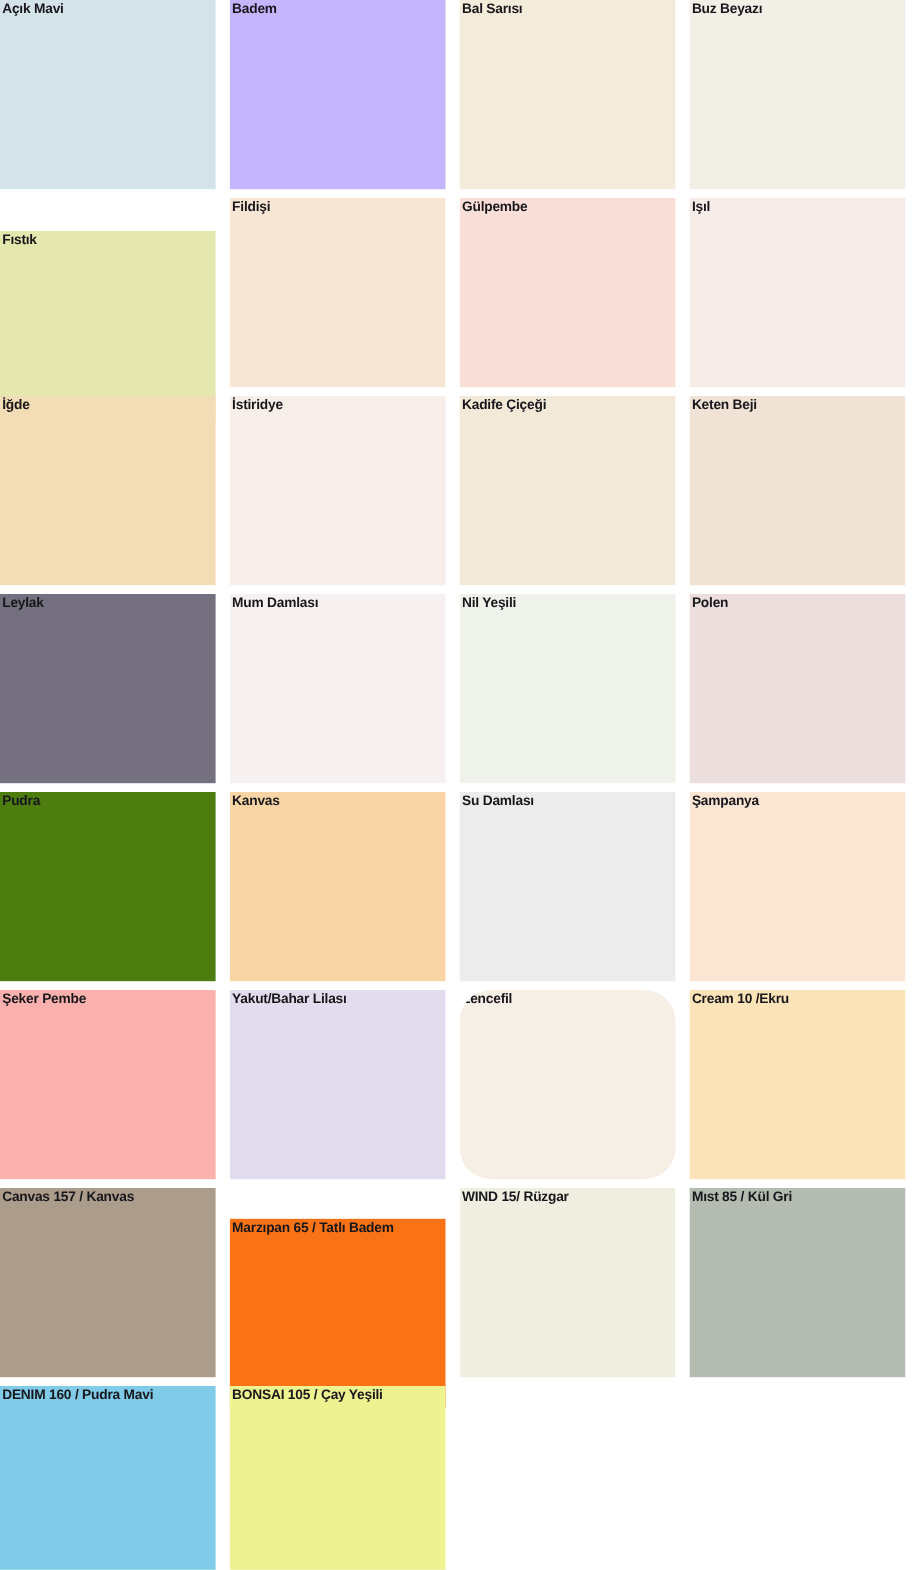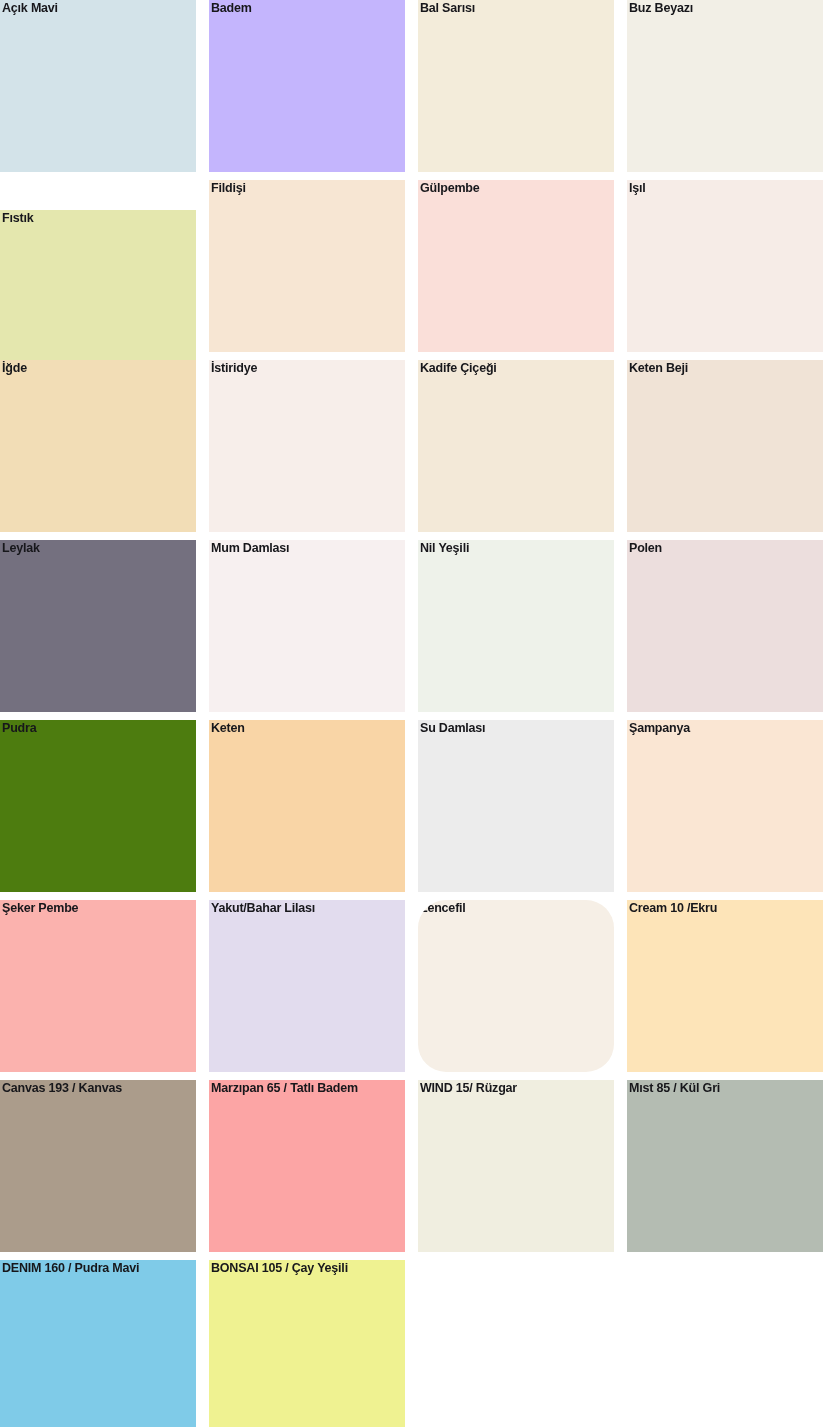--- a/index.html
+++ b/index.html
@@ -98,44 +98,44 @@
     <div class="swatch" style="background-color: rgb(238, 242, 234);">
       <span class="swatch-label">Nil Yeşili</span>
     </div>
     <div class="swatch" style="background-color: rgb(236, 222, 221);">
       <span class="swatch-label">Polen</span>
     </div>
     <div class="swatch" style="background-color: #4d7c0f;">
       <span class="swatch-label">Pudra</span>
     </div>
     <div class="swatch" style="background-color: rgb(249, 213, 166);">
-      <span class="swatch-label">Keten</span>
+      <span class="swatch-label">Kanvas</span>
     </div>
     <div class="swatch" style="background-color: rgb(236, 236, 236);">
       <span class="swatch-label">Su Damlası</span>
     </div>
     <div class="swatch" style="background-color: rgb(250, 230, 211);">
       <span class="swatch-label">Şampanya</span>
     </div>
     <div class="swatch" style="background-color: rgb(251, 178, 174);">
       <span class="swatch-label">Şeker Pembe</span>
     </div>
     <div class="swatch" style="background-color: rgb(226, 220, 238);">
       <span class="swatch-label">Yakut/Bahar Lilası</span>
     </div>
     <div class="swatch" style="background-color: rgb(246, 239, 230); border-radius: 28px;">
       <span class="swatch-label">Zencefil</span>
     </div>
     <div class="swatch" style="background-color: rgb(253, 228, 184);">
       <span class="swatch-label">Cream 10 /Ekru</span>
     </div>
     <div class="swatch" style="background-color: rgb(171, 156, 139);">
-      <span class="swatch-label">Canvas 193 / Kanvas</span>
+      <span class="swatch-label">Canvas 157 / Kanvas</span>
     </div>
-    <div class="swatch" style="background-color: #fca5a5;">
+    <div class="swatch" style="background-color: #f97316; margin-top: 28px;">
       <span class="swatch-label">Marzıpan 65 / Tatlı Badem</span>
     </div>
     <div class="swatch" style="background-color: rgb(240, 238, 224);">
       <span class="swatch-label">WIND 15/ Rüzgar</span>
     </div>
     <div class="swatch" style="background-color: rgb(180, 188, 178);">
       <span class="swatch-label">Mıst 85 / Kül Gri</span>
     </div>
     <div class="swatch" style="background-color: rgb(127, 203, 232);">
       <span class="swatch-label">DENIM 160 / Pudra Mavi</span>

